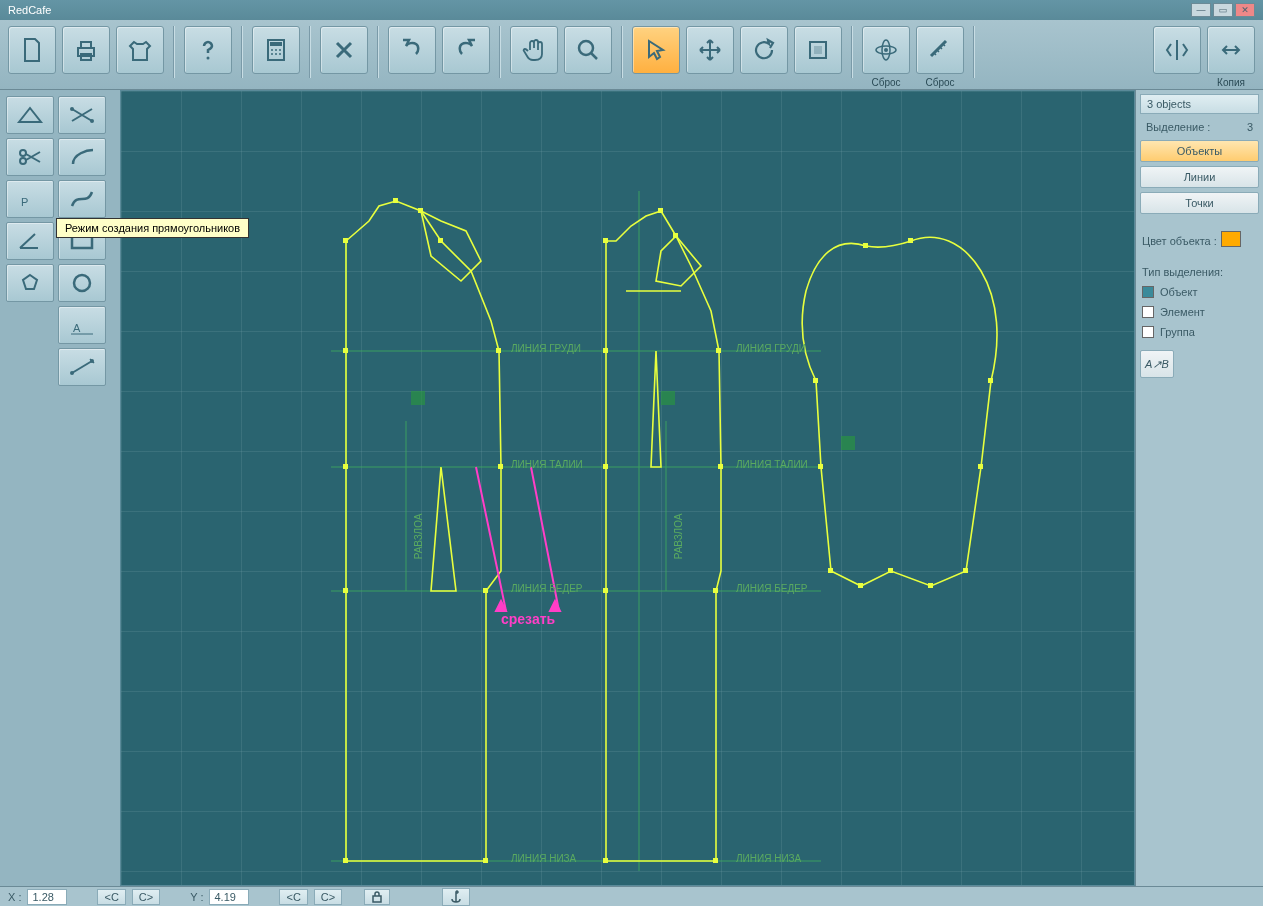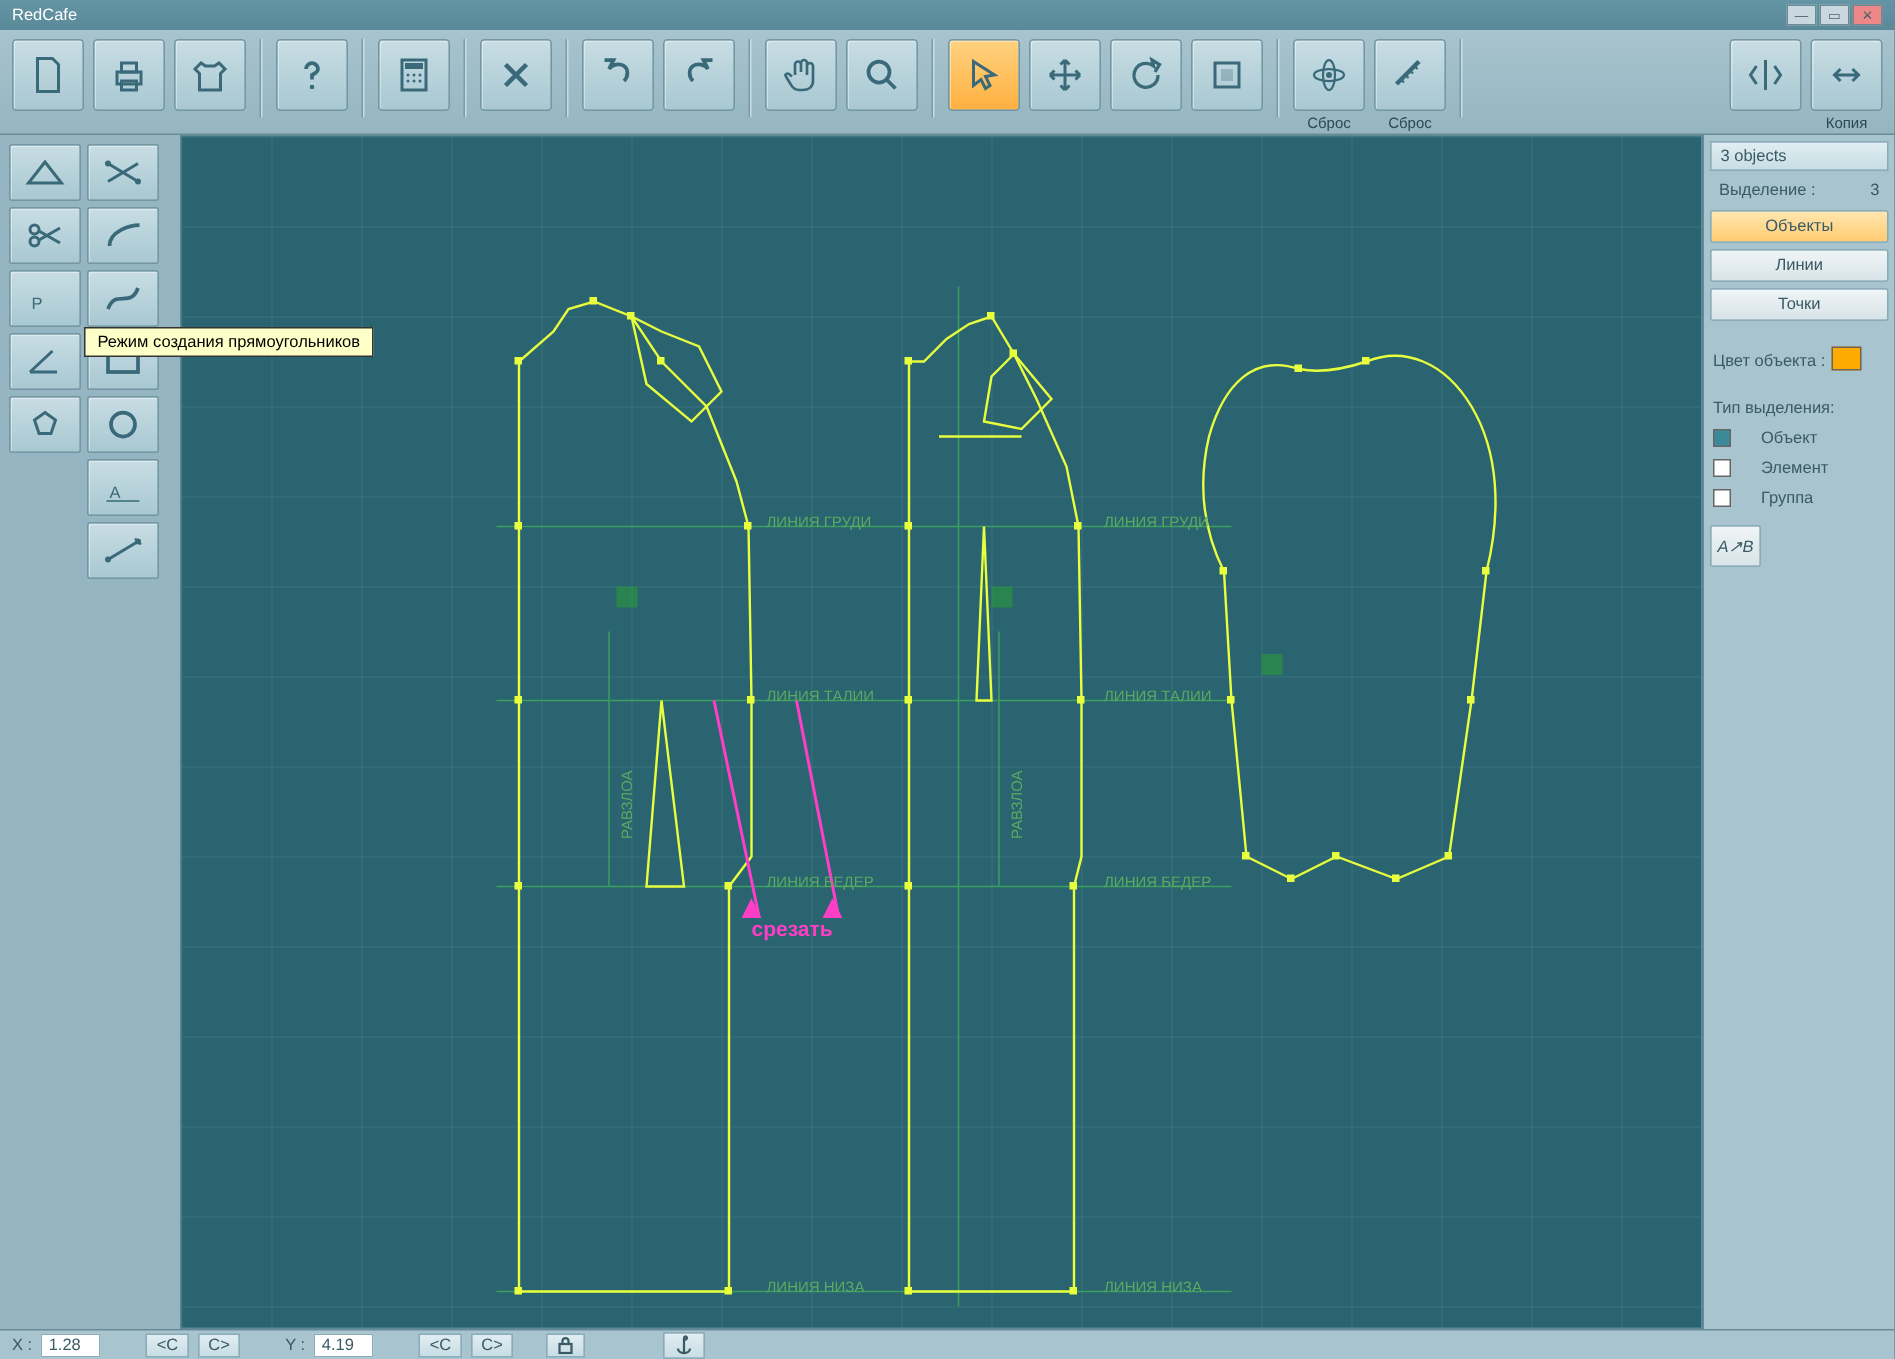--- a/index.html
+++ b/index.html
@@ -21,21 +21,21 @@
 .grid{position:absolute;inset:0;background-image:linear-gradient(rgba(180,210,220,.12) 1px,transparent 1px),linear-gradient(90deg,rgba(180,210,220,.12) 1px,transparent 1px);background-size:60px 60px}
 .rightpanel{width:128px;background:#a8c4ce;border-left:1px solid #6b8a96;padding:4px;display:flex;flex-direction:column;gap:4px}
 .panel-head{background:linear-gradient(#e0eef2,#c8dde4);border:1px solid #8aabb8;padding:3px 6px;color:#3a5a65}
 .objlist{background:#fff;border:1px solid #8aabb8;height:240px}
 .objitem{padding:2px 6px;border-bottom:1px solid #e0eef2;color:#3a5a65}
 .sel-row{color:#3a5a65;padding:3px 6px;display:flex;justify-content:space-between}
 .rbtn{background:linear-gradient(#f0f4f6,#d8e4e8);border:1px solid #8aabb8;border-radius:2px;padding:4px;text-align:center;color:#3a5a65;cursor:pointer}
 .rbtn.act{background:linear-gradient(#ffe6b0,#ffcc70)}
 .color-row{display:flex;align-items:flex-end;gap:4px;color:#3a5a65;padding:3px 2px}
 .swatch{width:20px;height:16px;background:#ffaa00;border:1px solid #666}
-.chk{display:flex;align-items:center;gap:20px;color:#3a5a65;padding:2px 2px}
+.chk{display:flex;align-items:center;gap:6px;color:#3a5a65;padding:2px 2px}
 .chkbox{width:12px;height:12px;border:1px solid #666;background:#fff}
 .chkbox.on{background:#3a8a9a}
 .statusbar{position:absolute;bottom:0;left:0;right:0;height:20px;background:#a8c4ce;border-top:1px solid #6b8a96;display:flex;align-items:center;padding:0 8px;gap:6px;color:#3a5a65}
 .sfield{background:#fff;border:1px solid #8aabb8;padding:1px 4px;min-width:40px}
 .sbtn{background:linear-gradient(#e0eef2,#c8dde4);border:1px solid #8aabb8;padding:1px 6px;cursor:pointer}
 svg{display:block}
 .tooltip{position:absolute;left:56px;top:218px;background:#ffffc8;border:1px solid #333;padding:3px 8px;color:#000;font-size:11px;z-index:50}
 .canvas-label{position:absolute;font-family:Arial;font-size:10px;color:#5aaa60;white-space:nowrap}
 .canvas-label.mag{color:#ff3ec7;font-weight:bold}
 .ab-btn{width:34px;height:28px;background:linear-gradient(#f0f4f6,#d8e4e8);border:1px solid #8aabb8;border-radius:2px;display:flex;align-items:center;justify-content:center;color:#3a5a65;font-style:italic;margin-top:6px}

